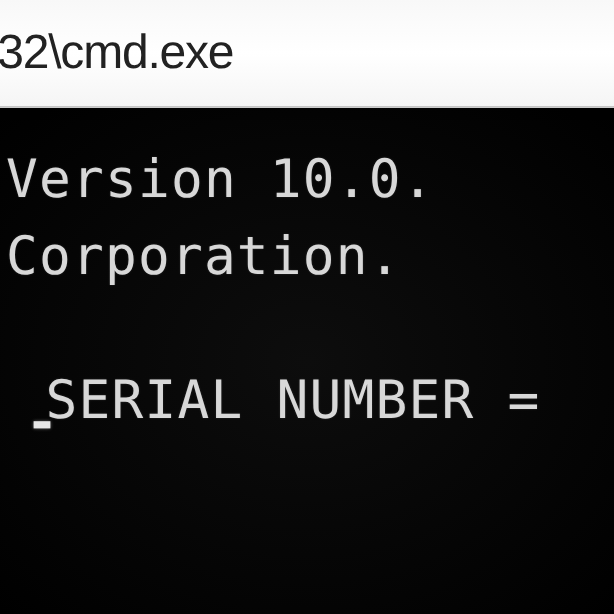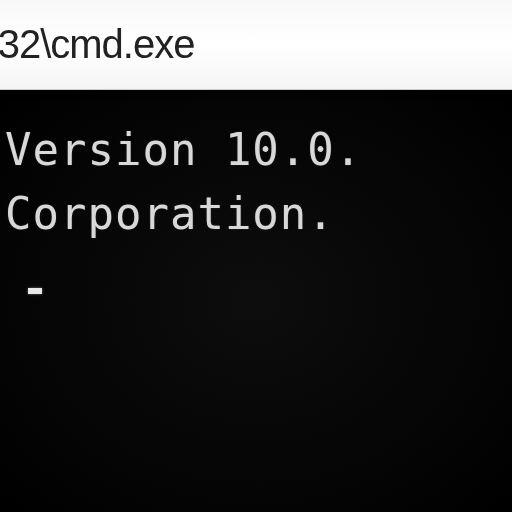--- a/index.html
+++ b/index.html
@@ -83,14 +83,15 @@
 <div class="title-bar">
   <span class="title-text">stem32\cmd.exe</span>
 </div>
 
 <div class="terminal">
   <div class="terminal-line line1">ws [Version 10.0.</div>
   <div class="terminal-line line2">oft Corporation.</div>
   <div class="line-gap"></div>
   <div class="terminal-line line3">
     <span class="cursor"></span>
+    <span>SERIAL NUMBER =</span>
   </div>
 </div>
 
 </body></html>

